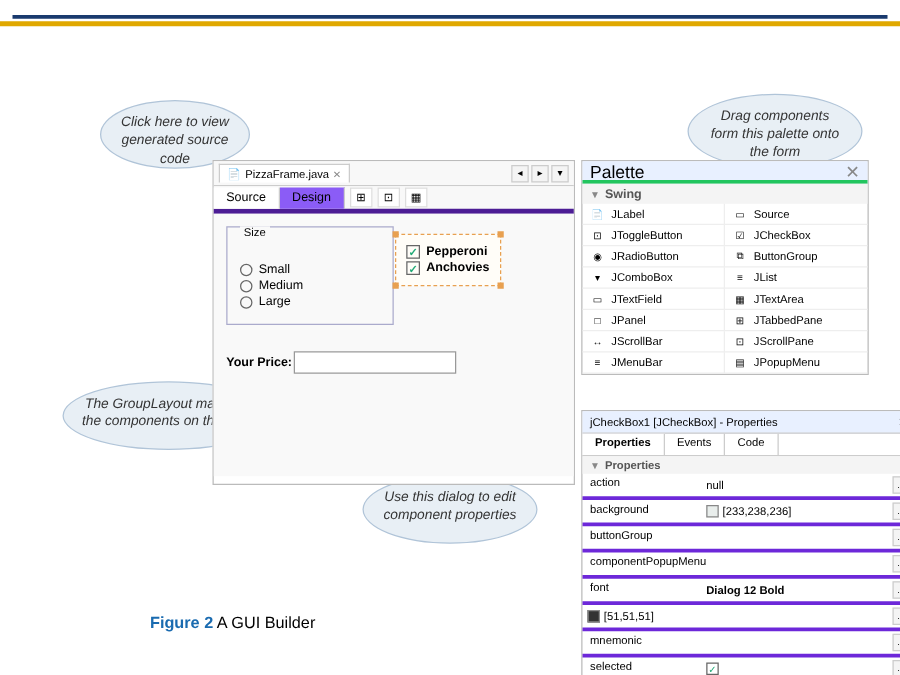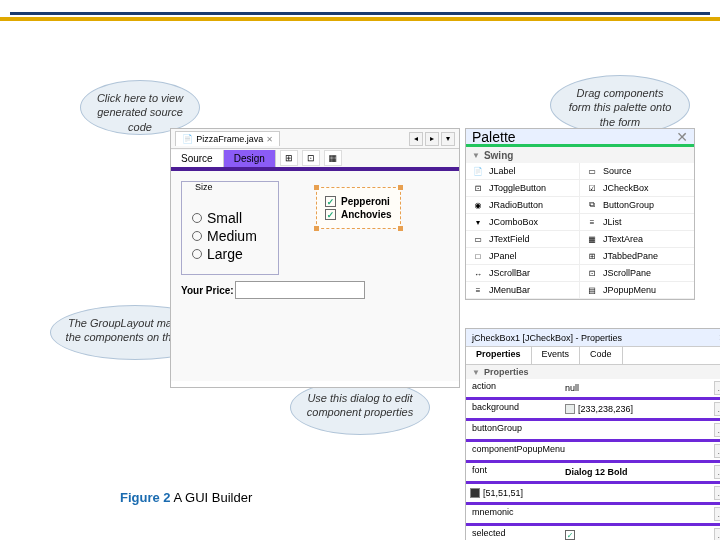--- a/index.html
+++ b/index.html
@@ -24,23 +24,23 @@
   .ed-tab .x { color: #888; font-size: 8px; }
   .ed-nav { margin-left: auto; display: flex; gap: 2px; }
   .ed-nav span { width: 14px; height: 14px; border: 1px solid #ccc; display: inline-flex; align-items: center; justify-content: center; font-size: 8px; background: #f4f4f4; }
   
   .ed-toolbar { height: 22px; border-bottom: 4px solid #4c1d95; display: flex; align-items: center; background: #f8f8f8; }
   .mode-btn { padding: 3px 10px; font-size: 10px; border-right: 1px solid #ccc; background: #fff; }
   .mode-btn.active { background: #8b5cf6; }
   .tb-icon { width: 18px; height: 16px; margin-left: 4px; border: 1px solid #ddd; background: #fff; display: inline-flex; align-items: center; justify-content: center; font-size: 9px; }
   
   .form-area { padding: 12px; position: relative; background: #f9f9f9; height: 210px; }
-  .size-panel { border: 1px solid #aac; padding: 8px 10px 10px; width: 98px; position: absolute; top: 10px; left: 10px; }
+  .size-panel { border: 1px solid #aac; padding: 8px 10px 10px; width: 134px; position: absolute; top: 10px; left: 10px; }
   .size-panel .legend { position: relative; top: -14px; background: #f9f9f9; padding: 0 3px; font-size: 9px; }
-  .radio-row { display: flex; align-items: center; gap: 5px; font-size: 14px; margin: 2px 0; }
+  .radio-row { display: flex; align-items: center; gap: 5px; font-size: 10px; margin: 2px 0; }
   .radio-dot { width: 10px; height: 10px; border: 1px solid #666; border-radius: 50%; }
   
   .chk-group { position: absolute; top: 16px; left: 145px; border: 1px dashed #e8a050; padding: 6px 8px; background: #fffdf8; }
   .chk-row { display: flex; align-items: center; gap: 5px; font-size: 10px; margin: 2px 0; font-weight: bold; }
   .chk-box { width: 11px; height: 11px; border: 1px solid #666; display: inline-flex; align-items: center; justify-content: center; font-size: 9px; color: #2a7; }
   .sel-handle { width: 5px; height: 5px; background: #e8a050; position: absolute; }
   
   .price-row { position: absolute; top: 110px; left: 10px; display: flex; align-items: center; gap: 1px; font-size: 10px; font-weight: bold; }
   .price-input { width: 130px; height: 18px; border: 1px solid #999; background: #fff; }
   

